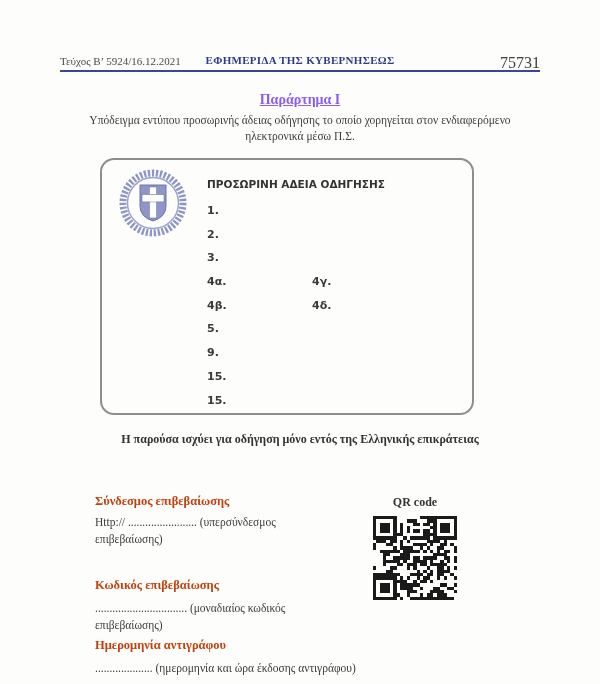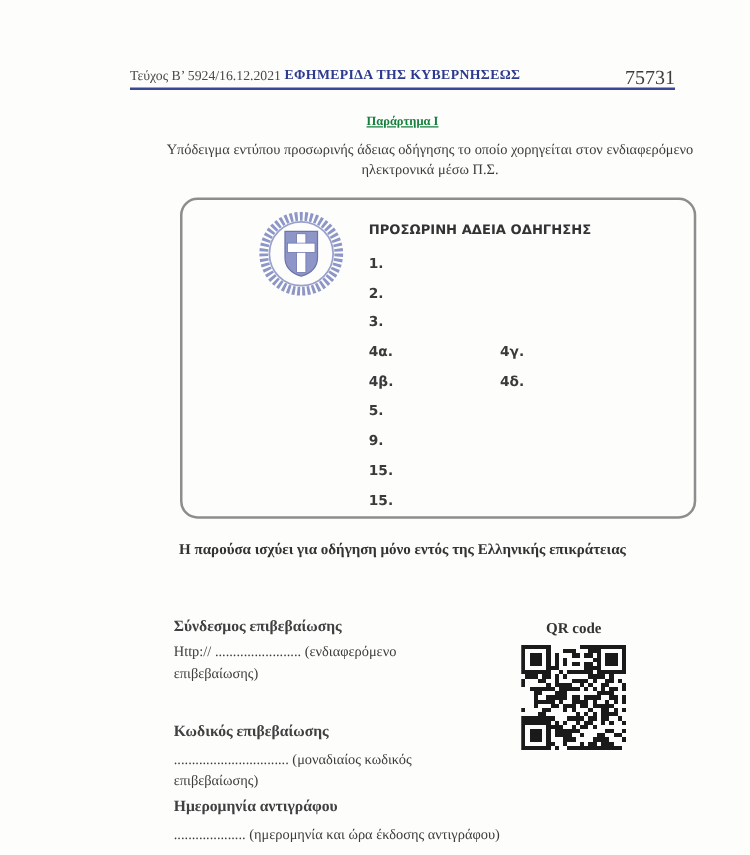--- a/index.html
+++ b/index.html
@@ -1,50 +1,50 @@
 <!DOCTYPE html>
 <html><head>
 <meta charset="utf-8">
 <style>
   html,body{margin:0;padding:0;}
   body{
     width:600px;height:684px;position:relative;overflow:hidden;
     background:#fdfdfc;color:#3a3a3a;
     font-family:"Liberation Serif",serif;
   }
-  .abs{position:absolute;margin-left:44px;}
+  .abs{position:absolute;}
   
   .hdr-issue{left:60px;top:55px;font-size:11px;color:#4a4a4a;}
   .hdr-title{left:0;right:0;top:54px;text-align:center;font-weight:bold;
     font-size:11px;letter-spacing:.3px;color:#2e3a8f;}
   .hdr-page{right:60px;top:54px;font-size:16px;color:#3d3d3d;}
   .hdr-rule{left:60px;right:60px;top:70px;height:2px;background:#3a4697;}
   
   .annex-title{left:0;right:0;top:92px;text-align:center;font-weight:bold;
-    font-size:10px;text-decoration:underline;color:#15803d;}
+    font-size:14px;text-decoration:underline;color:#8b5cf6;}
   .annex-sub{left:85px;width:430px;top:113px;text-align:center;
     font-size:11.5px;line-height:15.5px;color:#3c3c3c;}
   
-  .card{left:100px;top:158px;width:413px;height:257px;box-sizing:border-box;
+  .card{left:100px;top:158px;width:374px;height:257px;box-sizing:border-box;
     border:2px solid #8d8d8d;border-radius:14px;background:transparent;}
   .card-emblem{left:14px;top:6px;}
   .card-title-l{left:105px;top:18px;font-family:"DejaVu Sans",sans-serif;
     font-weight:bold;font-size:10.5px;color:#333;}
   .card-title-r{left:278px;top:18px;font-family:"DejaVu Sans",sans-serif;
     font-weight:bold;font-size:10.5px;color:#333;}
   .card-rows{left:105px;top:39px;font-family:"DejaVu Sans",sans-serif;
     font-weight:bold;font-size:11px;color:#3a3a3a;}
   .card-row{height:23.7px;line-height:23.7px;white-space:nowrap;}
   .card-row .c1{display:inline-block;min-width:105px;}
   .card-row .c2{display:inline-block;}
   
   .notice{left:0;right:0;top:432px;text-align:center;font-weight:bold;
     font-size:12px;color:#333;}
   
-  .sec-head{font-weight:bold;font-size:12.5px;color:#404040;font-family:Liberation Serif, serif;}
+  .sec-head{font-weight:bold;font-size:12.5px;color:#c2410c;font-family:Liberation Serif, serif;}
   .sec-val{font-size:11.5px;line-height:17px;color:#3c3c3c;}
   .link-head{left:95px;top:494px;}
   .link-val{left:95px;top:514px;width:228px;}
   .code-head{left:95px;top:578px;}
   .code-val{left:95px;top:600px;width:232px;}
   .date-head{left:95px;top:638px;}
   .date-val{left:95px;top:660px;width:430px;}
   .qr-label{left:373px;top:495px;width:84px;text-align:center;
     font-family:Liberation Serif, serif;font-weight:bold;font-size:12px;color:#333;}
   .qr-box{left:373px;top:516px;width:84px;height:84px;}
@@ -81,21 +81,21 @@
     <div class="card-row"><span class="c1">5.</span><span class="c2"></span></div>
     <div class="card-row"><span class="c1">9.</span><span class="c2"></span></div>
     <div class="card-row"><span class="c1">15.</span><span class="c2"></span></div>
     <div class="card-row"><span class="c1">15.</span><span class="c2"></span></div>
   </div>
 </div>
 
 <div class="abs notice">Η παρούσα ισχύει για οδήγηση μόνο εντός της Ελληνικής επικράτειας</div>
 
 <div class="abs sec-head link-head">Σύνδεσμος επιβεβαίωσης</div>
-<div class="abs sec-val link-val">Http:// ........................ (ενδιαφερόμενο επιβεβαίωσης)</div>
+<div class="abs sec-val link-val">Http:// ........................ (υπερσύνδεσμος επιβεβαίωσης)</div>
 
 <div class="abs qr-label">QR code</div>
 <div class="abs qr-box"><svg viewBox="0 0 25 25" width="84" height="84" shape-rendering="crispEdges" fill="#1a1a1a">
       <rect x="0" y="0" width="1" height="1"></rect>
       <rect x="1" y="0" width="1" height="1"></rect>
       <rect x="2" y="0" width="1" height="1"></rect>
       <rect x="3" y="0" width="1" height="1"></rect>
       <rect x="4" y="0" width="1" height="1"></rect>
       <rect x="5" y="0" width="1" height="1"></rect>
       <rect x="6" y="0" width="1" height="1"></rect>

